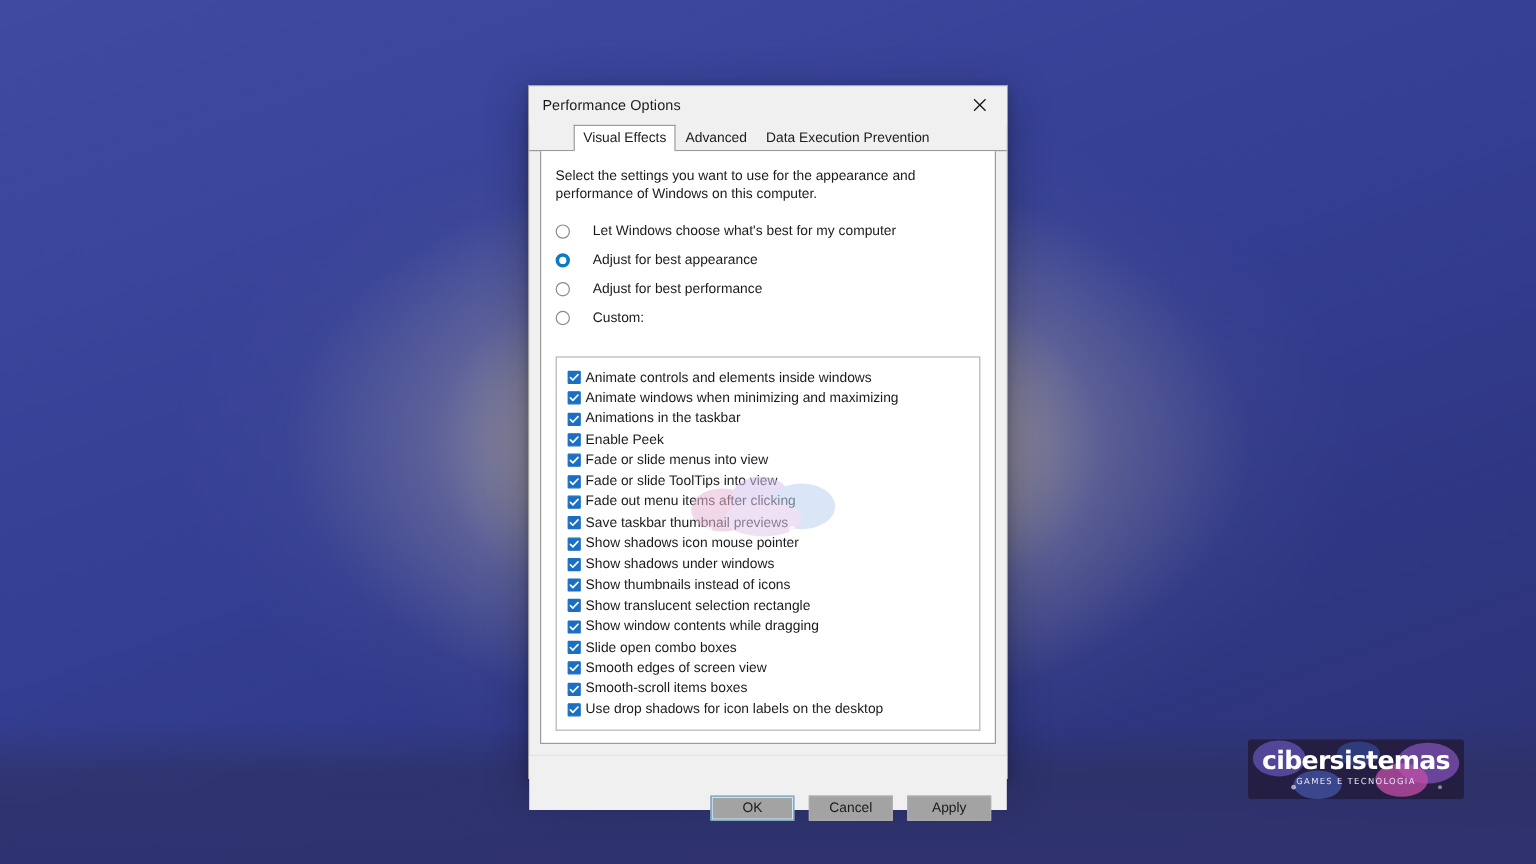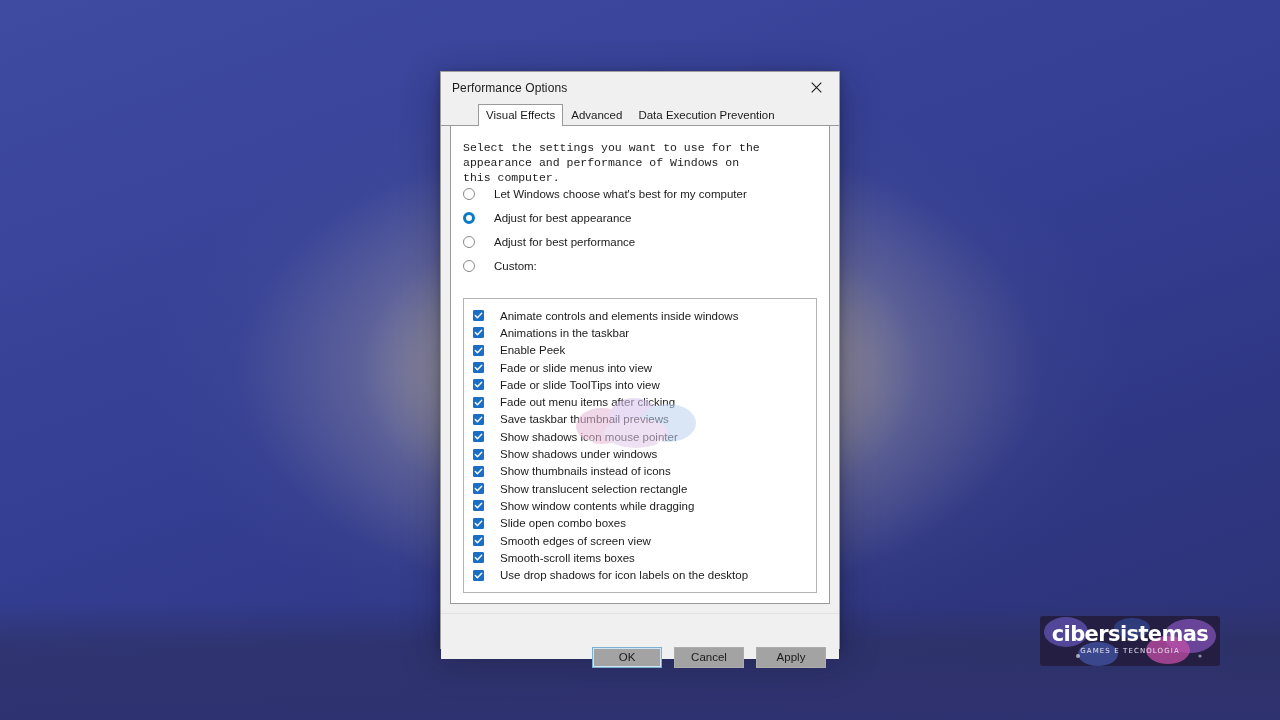--- a/index.html
+++ b/index.html
@@ -124,22 +124,21 @@
     display: flex;
     flex-direction: column;
     position: relative;
   }
 
   .intro {
     font-size: 11.5px;
     color: #1b1b1b;
     line-height: 15px;
     width: 300px;
-    margin-bottom: 2px;
-    font-family: Liberation Mono, monospace;
+    margin-bottom: 16px;
   }
 
   .radio-row {
     display: flex;
     align-items: center;
     gap: 7px;
     margin-bottom: 10px;
     cursor: default;
   }
   .radio-row:last-of-type { margin-bottom: 0; }
@@ -168,21 +167,21 @@
     background: #ffffff;
     flex: 1;
     padding: 8px 0 8px 9px;
     overflow: hidden;
     position: relative;
   }
 
   .effect-row {
     display: flex;
     align-items: center;
-    gap: 16px;
+    gap: 4px;
     height: 17.3px;
     cursor: default;
   }
   .checkbox {
     width: 11px; height: 11px;
     background: #1a6fc4;
     border: 1px solid #1a6fc4;
     border-radius: 1px;
     flex: none;
     display: flex;
@@ -322,20 +321,28 @@
 
       <div class="effects-list" id="effects-list">
 
         <div class="effect-row">
             <span class="checkbox">
               <svg width="9" height="9" viewBox="0 0 9 9">
                 <path d="M1.3 4.6 L3.4 6.7 L7.7 2.2" stroke="#ffffff" stroke-width="1.4" fill="none" stroke-linecap="round" stroke-linejoin="round"></path>
               </svg>
             </span>
             <span class="effect-label">Animate controls and elements inside windows</span>
+          </div>
+          <div class="effect-row">
+            <span class="checkbox">
+              <svg width="9" height="9" viewBox="0 0 9 9">
+                <path d="M1.3 4.6 L3.4 6.7 L7.7 2.2" stroke="#ffffff" stroke-width="1.4" fill="none" stroke-linecap="round" stroke-linejoin="round"></path>
+              </svg>
+            </span>
+            <span class="effect-label">Animate windows when minimizing and maximizing</span>
           </div>
           <div class="effect-row">
             <span class="checkbox">
               <svg width="9" height="9" viewBox="0 0 9 9">
                 <path d="M1.3 4.6 L3.4 6.7 L7.7 2.2" stroke="#ffffff" stroke-width="1.4" fill="none" stroke-linecap="round" stroke-linejoin="round"></path>
               </svg>
             </span>
             <span class="effect-label">Animations in the taskbar</span>
           </div>
           <div class="effect-row">

